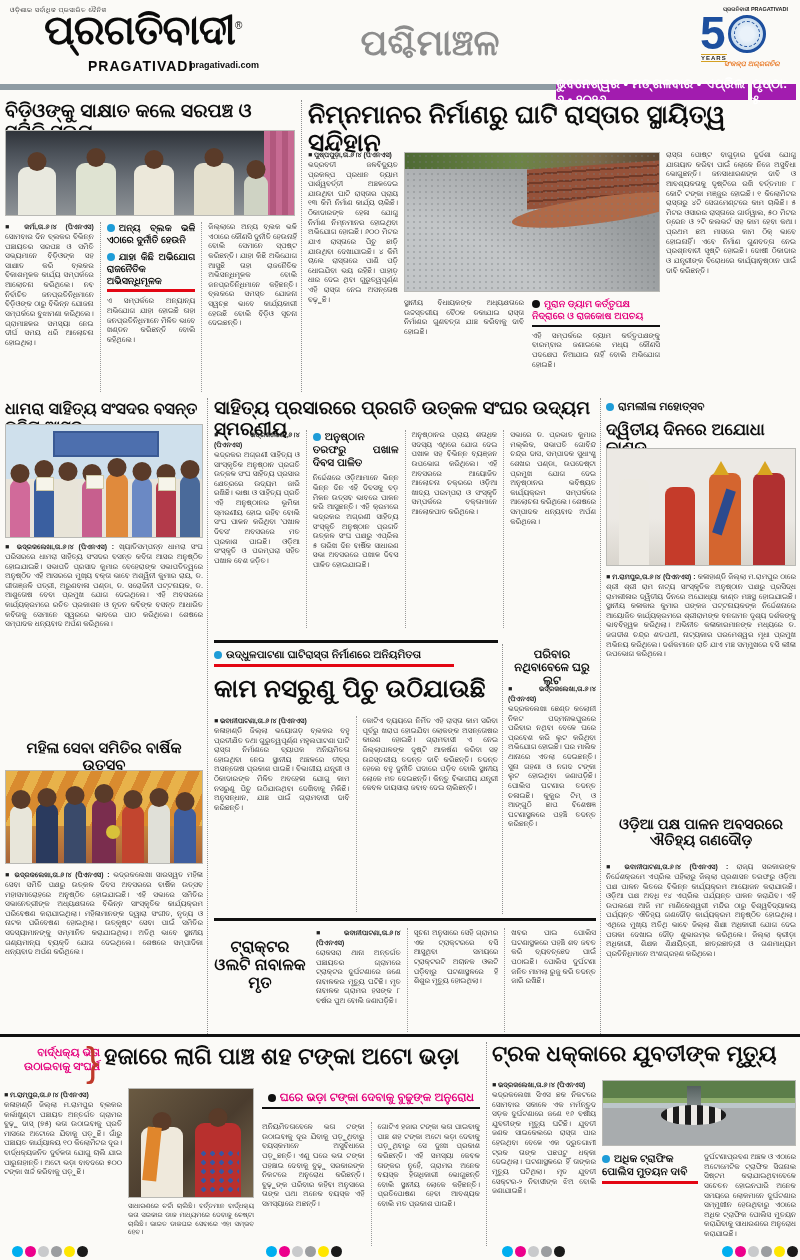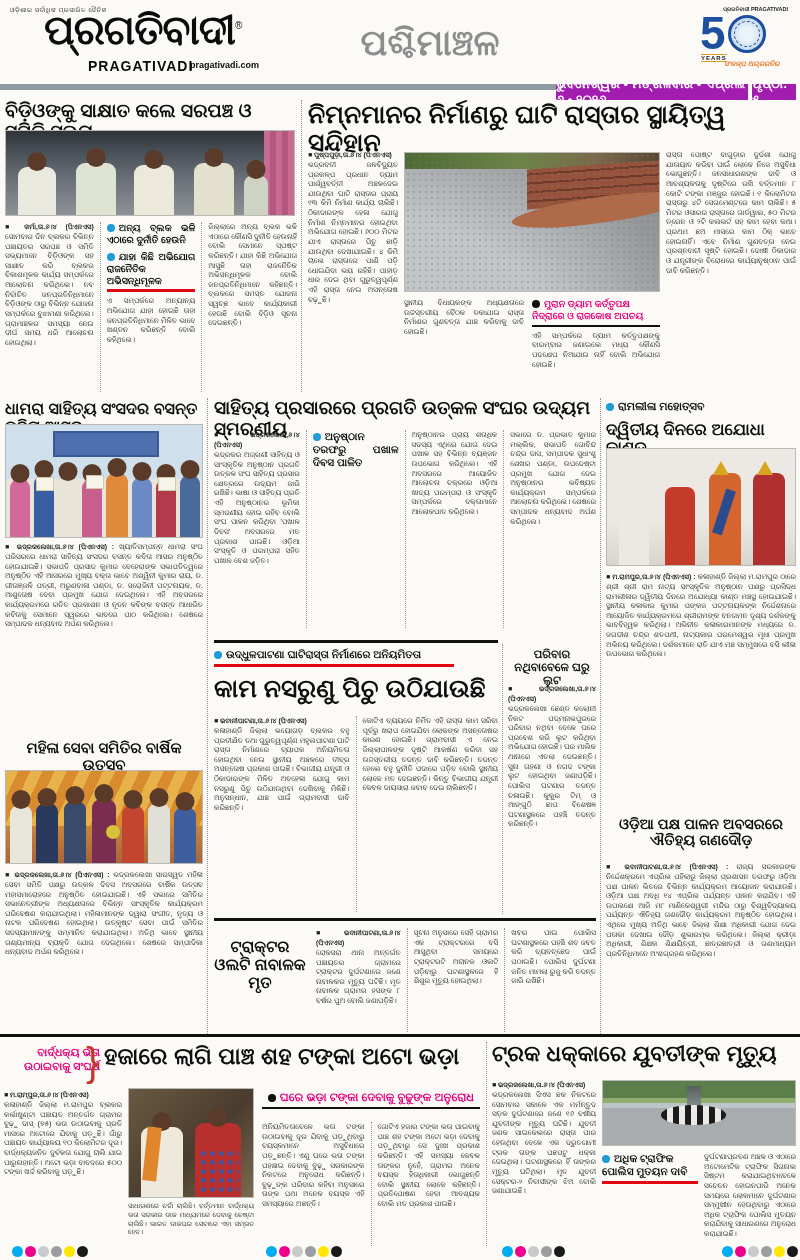--- a/index.html
+++ b/index.html
@@ -174,20 +174,21 @@
   </div>
 
   <div class="vdiv" style="left:207px;top:398px;height:636px;"></div>
 
   <div>
     <div class="hl" style="left:214px;top:398px;width:382px;font-size:18.5px;">ସାହିତ୍ୟ ପ୍ରସାରରେ ପ୍ରଗତି ଉତ୍କଳ ସଂଘର ଉଦ୍ୟମ ସ୍ମରଣୀୟ</div>
     <div class="cols" style="left:214px;top:430px;width:382px;height:198px;">
       <div class="c"><span class="dl">■ ଭଦ୍ରକଲେଖା,୬।୪ (ପିଏନଏସ)</span><br><span>ଭଦ୍ରକର ଅଗ୍ରଣୀ ସାହିତ୍ୟ ଓ ସାଂସ୍କୃତିକ ଅନୁଷ୍ଠାନ ପ୍ରଗତି ଉତ୍କଳ ସଂଘ ସାହିତ୍ୟ ପ୍ରସାର କ୍ଷେତ୍ରରେ ଉଦ୍ୟମ ଜାରି ରଖିଛି। ଭାଷା ଓ ସାହିତ୍ୟ ପ୍ରତି ଏହି ଅନୁଷ୍ଠାନର ଭୂମିକା ସ୍ମରଣୀୟ ହୋଇ ରହିବ ବୋଲି ସଂଘ ପାଳନ କରିଥିବା 'ପଖାଳ ଦିବସ' ଅବସରରେ ମତ ପ୍ରକାଶ ପାଇଛି। ଓଡ଼ିଆ ସଂସ୍କୃତି ଓ ପରମ୍ପରା ସହିତ ପଖାଳ ବେଶ ଜଡ଼ିତ।</span></div>
       <div class="c">
         <div class="kick" style="font-size:10.5px;"><span class="dot dot-blue"></span><span>ଅନୁଷ୍ଠାନ ତରଫରୁ ପଖାଳ ଦିବସ ପାଳିତ</span></div>
+        <div style="margin-top:4px;">ନିର୍ଦ୍ଦେଶରେ ଓଡ଼ିଆମାନେ ଭିନ୍ନ ଭିନ୍ନ ଦିନ ଏହି ଦିବସକୁ ବଡ଼ ମିଳନ ଉତ୍ସବ ଭାବରେ ପାଳନ କରି ଆସୁଛନ୍ତି। ଏହି କ୍ରମରେ ଭଦ୍ରକର ଅଗ୍ରଣୀ ସାହିତ୍ୟ ସଂସ୍କୃତି ଅନୁଷ୍ଠାନ ପ୍ରଗତି ଉତ୍କଳ ସଂଘ ପକ୍ଷରୁ ଏପ୍ରିଲ ୫ ତାରିଖ ଦିନ ବାର୍ଷିକ ସାଧାରଣ ସଭା ଅବସରରେ ପଖାଳ ଦିବସ ପାଳିତ ହୋଇଯାଇଛି।</div>
       </div>
       <div class="c">ଅନୁଷ୍ଠାନର ପ୍ରାୟ ଶତାଧିକ ସଦସ୍ୟ ଏଥିରେ ଯୋଗ ଦେଇ ପଖାଳ ସହ ବିଭିନ୍ନ ବ୍ୟଞ୍ଜନ ଉପଭୋଗ କରିଥିଲେ। ଏହି ଅବସରରେ ଆୟୋଜିତ ଆଲୋଚନା ଚକ୍ରରେ ଓଡ଼ିଆ ଖାଦ୍ୟ ପରମ୍ପରା ଓ ସଂସ୍କୃତି ସମ୍ପର୍କରେ ବକ୍ତାମାନେ ଆଲୋକପାତ କରିଥିଲେ।</div>
       <div class="c">ସଭାରେ ଡ. ପ୍ରଭାତ କୁମାର ମଲ୍ଲିକ, ସଭାପତି ଗୋବିନ୍ଦ ଚନ୍ଦ୍ର ଦାସ, ସମ୍ପାଦକ ସୁଧାଂଶୁ ଶେଖର ପଣ୍ଡା, ଉପଦେଷ୍ଟା ପ୍ରମୁଖ ଯୋଗ ଦେଇ ଅନୁଷ୍ଠାନର ଭବିଷ୍ୟତ କାର୍ଯ୍ୟକ୍ରମ ସମ୍ପର୍କରେ ଆଲୋଚନା କରିଥିଲେ। ଶେଷରେ ସମ୍ପାଦକ ଧନ୍ୟବାଦ ଅର୍ପଣ କରିଥିଲେ।</div>
     </div>
   </div>
 
   <div class="hrule" style="left:214px;top:640px;width:284px;height:3px;"></div>
   <div>
     <div style="position:absolute;left:214px;top:648px;width:240px;">
       <div class="kick" style="font-size:10.5px;"><span class="dot dot-blue"></span><span>ଉଦ୍ଧୁଳପାଟଣା ଘାଟିରାସ୍ତା ନିର୍ମାଣରେ ଅନିୟମିତତା</span></div>

